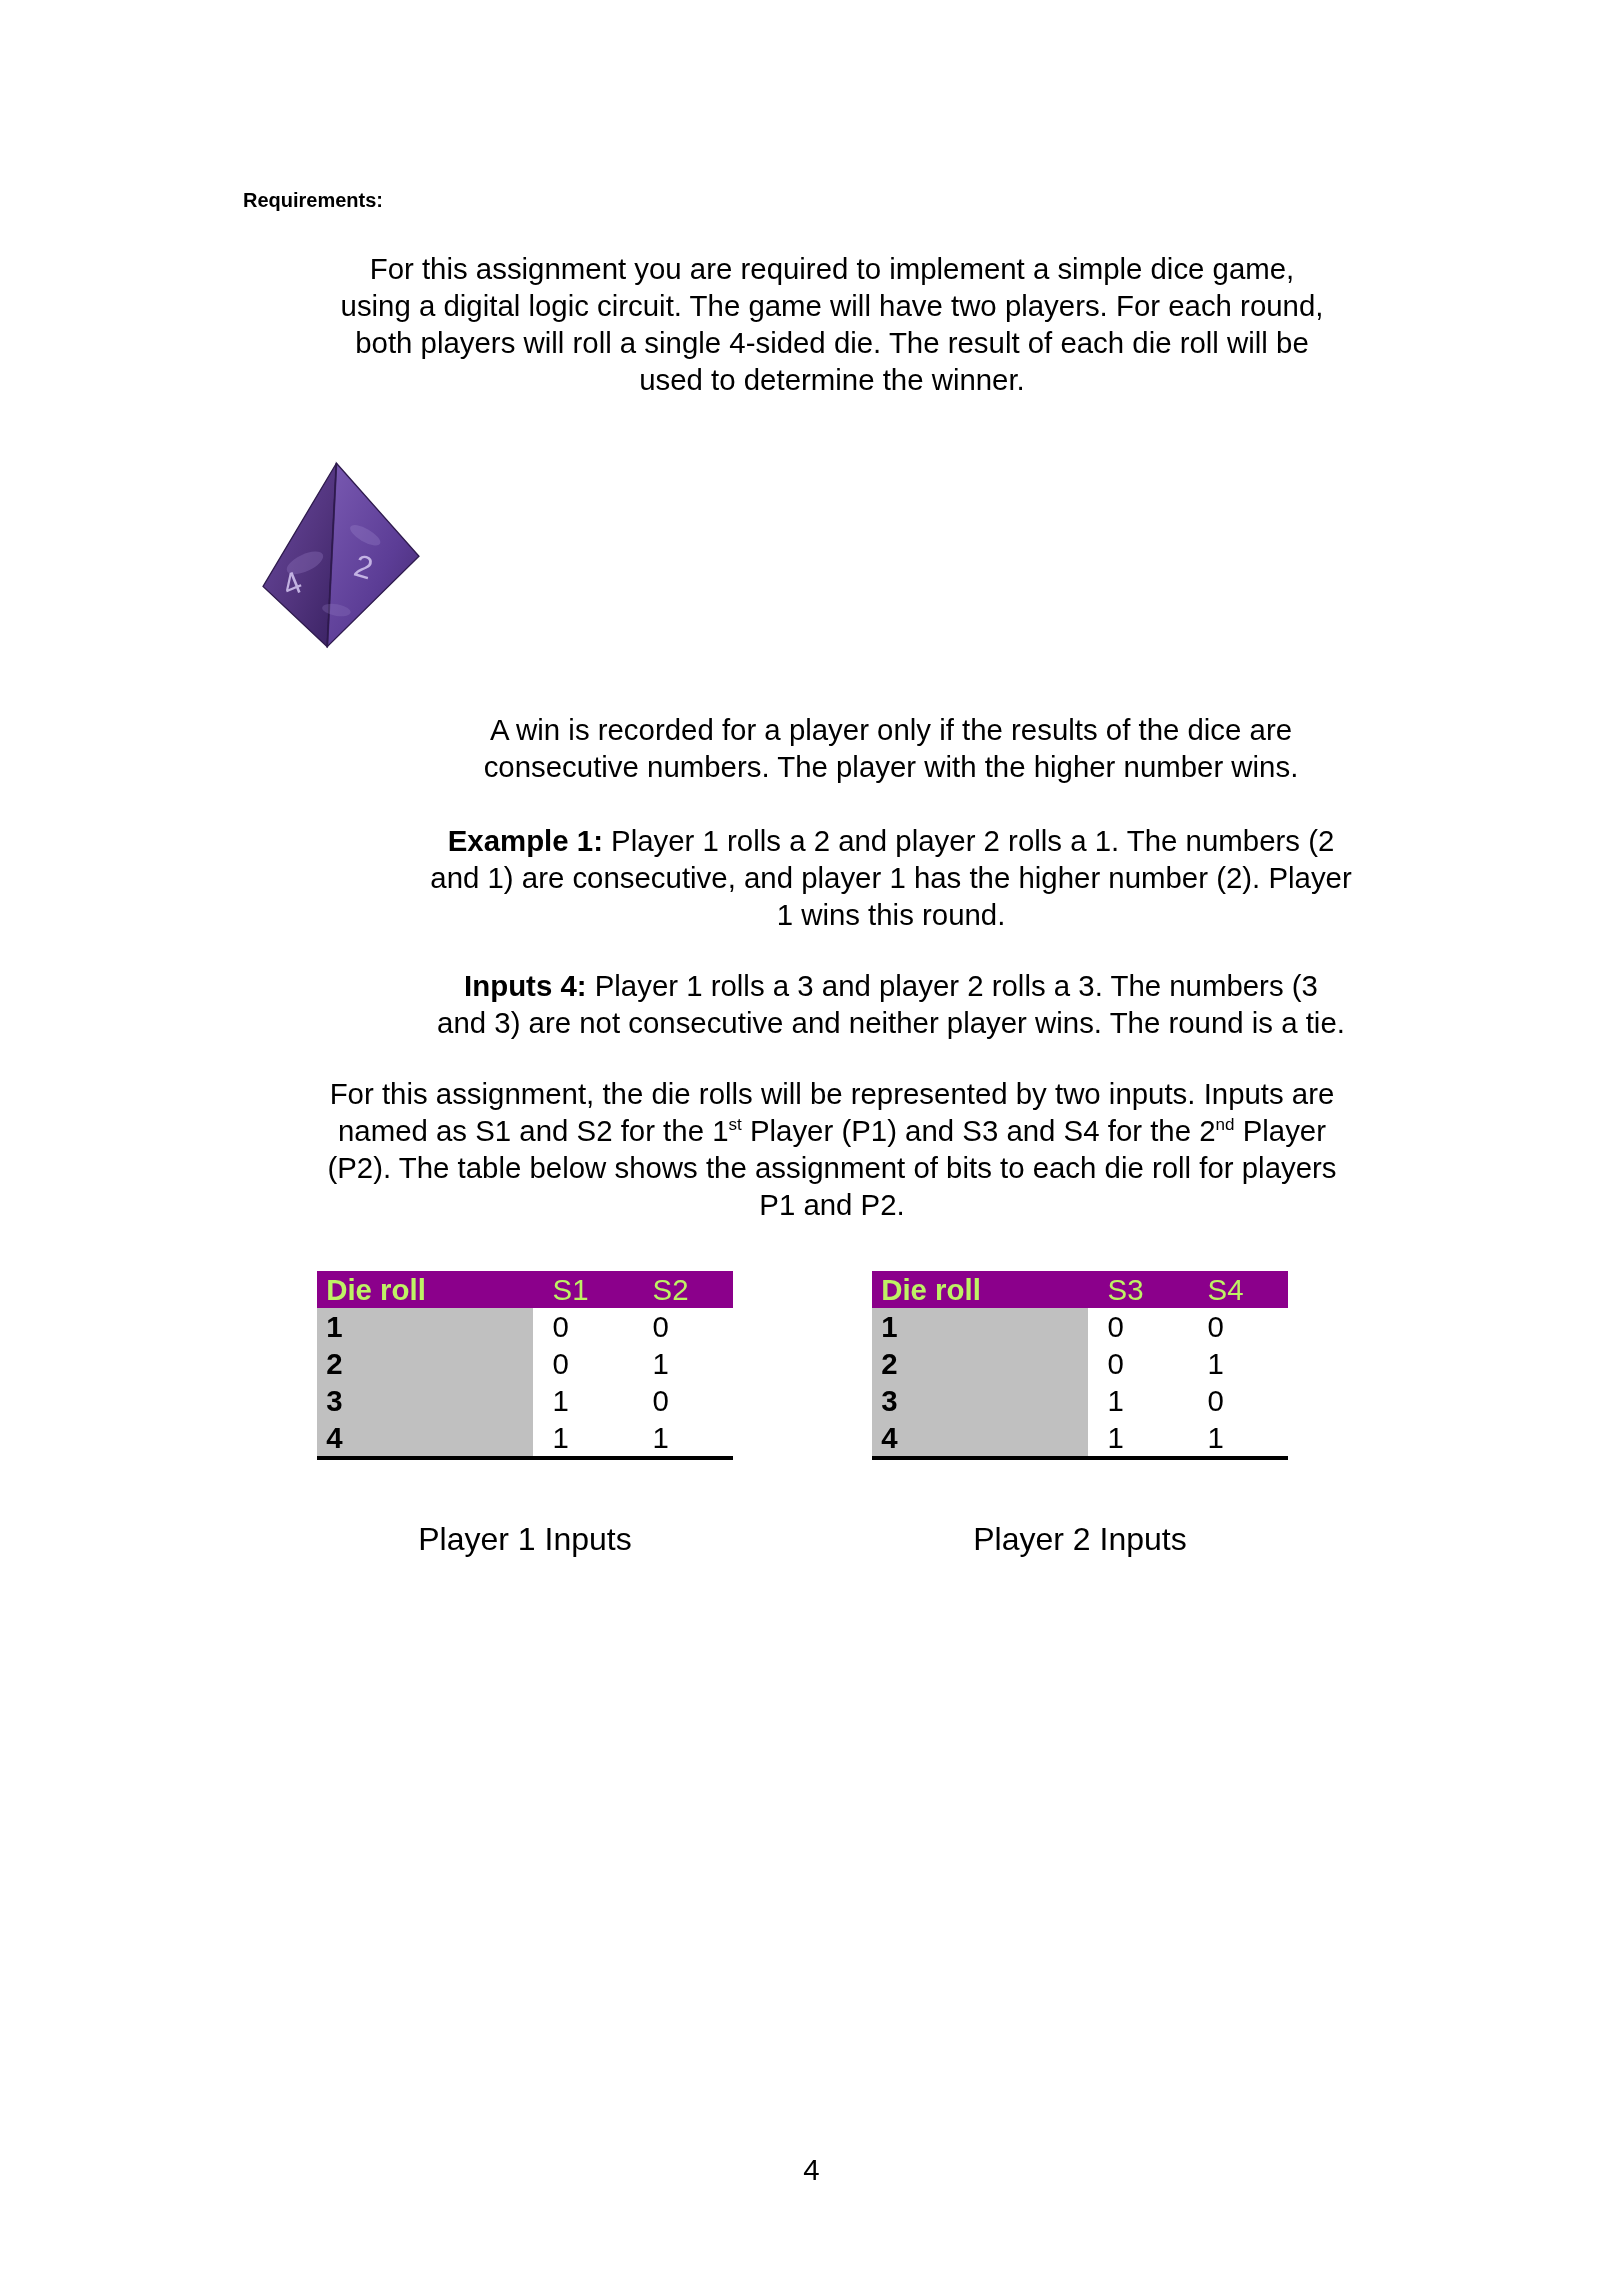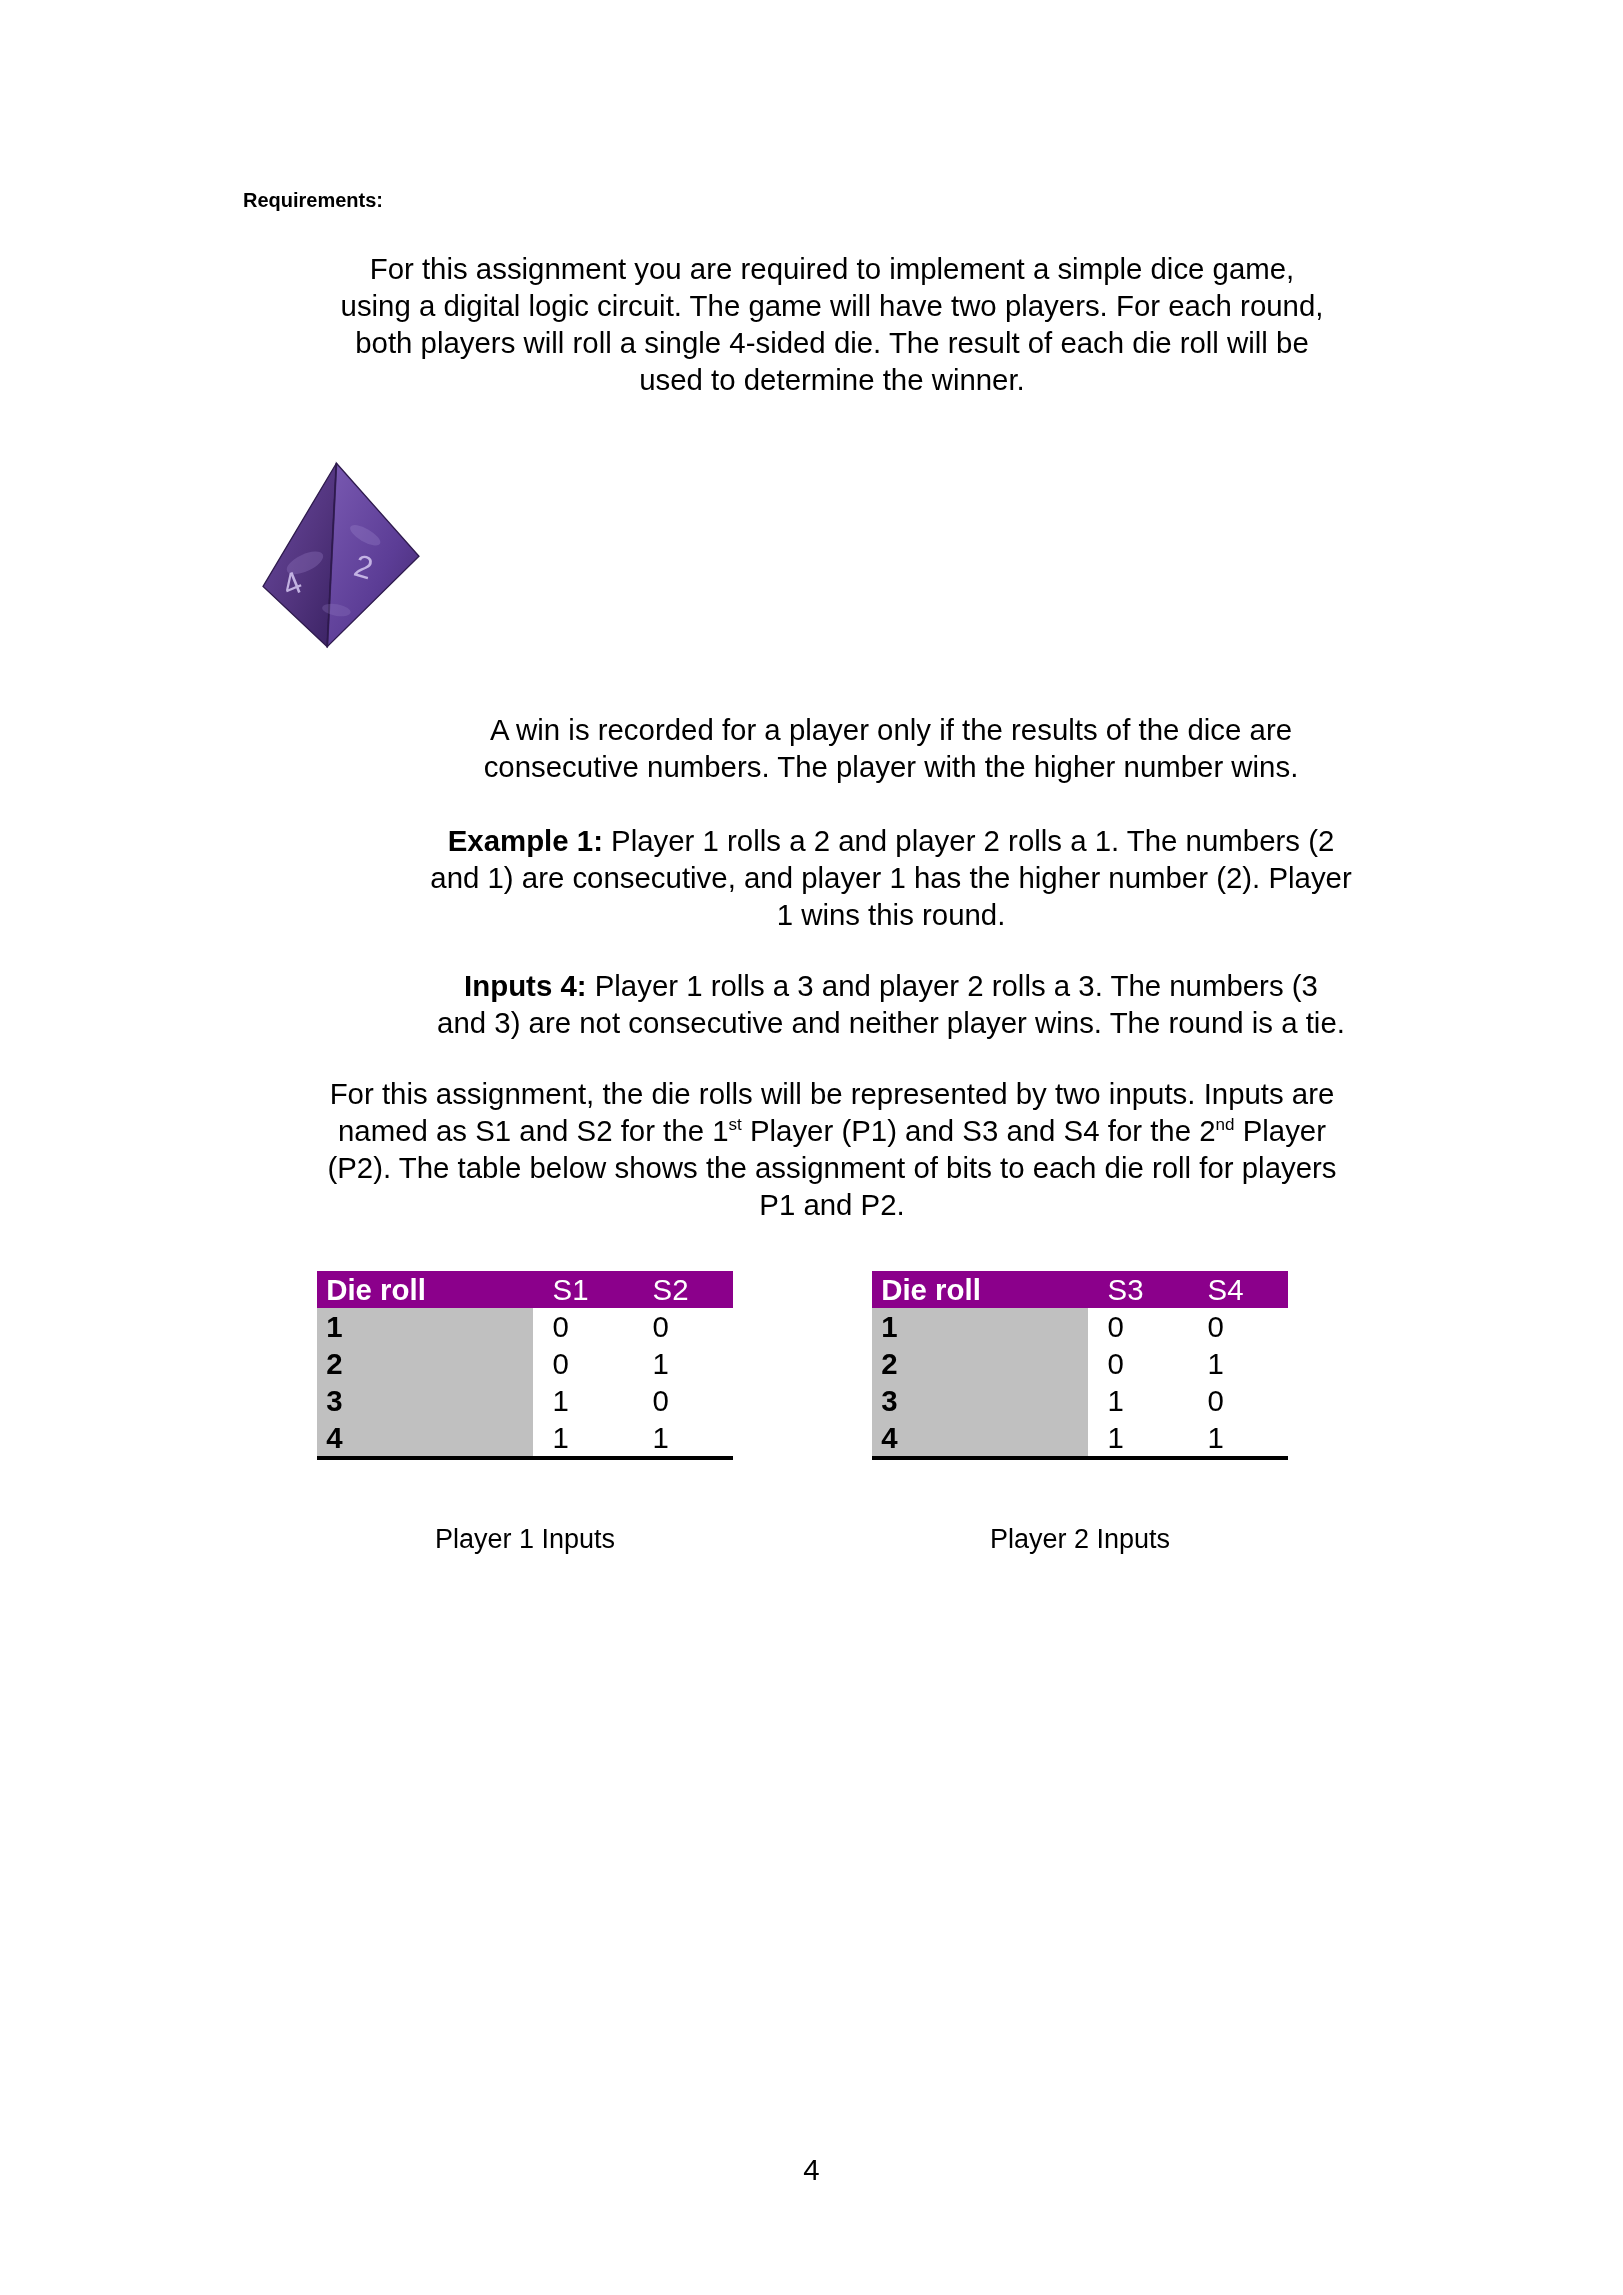--- a/index.html
+++ b/index.html
@@ -41,34 +41,34 @@
 
   table.io-table {
     border-collapse: collapse;
     table-layout: fixed;
     width: 416px;
     border-bottom: 4.6px solid #000;
   }
   .io-table th, .io-table td { font-size: 29.4px; padding: 0; vertical-align: middle; }
   .io-table thead th {
     background: var(--table-header-bg, #8B008B);
-    color: #ffffff;
+    color: #bef264;
     height: 28px;
     font-weight: normal;
     text-align: left;
     padding-left: 19.6px;
   }
   .io-table thead th.col-die { font-weight: bold; padding-left: 9.2px; }
   .io-table tbody td { height: 37px; text-align: left; padding-left: 19.6px; background: #ffffff; }
   .io-table tbody td.rowlabel {
     background: var(--table-row-label-bg, #C0C0C0);
     font-weight: bold;
     padding-left: 9.2px;
   }
-  .table-caption { margin-top: 61px; text-align: center; font-size: 27px; }
+  .table-caption { margin-top: 61px; text-align: center; font-size: 32px; }
 
   .page-number {
     position: absolute;
     bottom: 107px;
     left: 0;
     width: 1623px;
     text-align: center;
     font-size: 29.4px;
   }
 </style>

